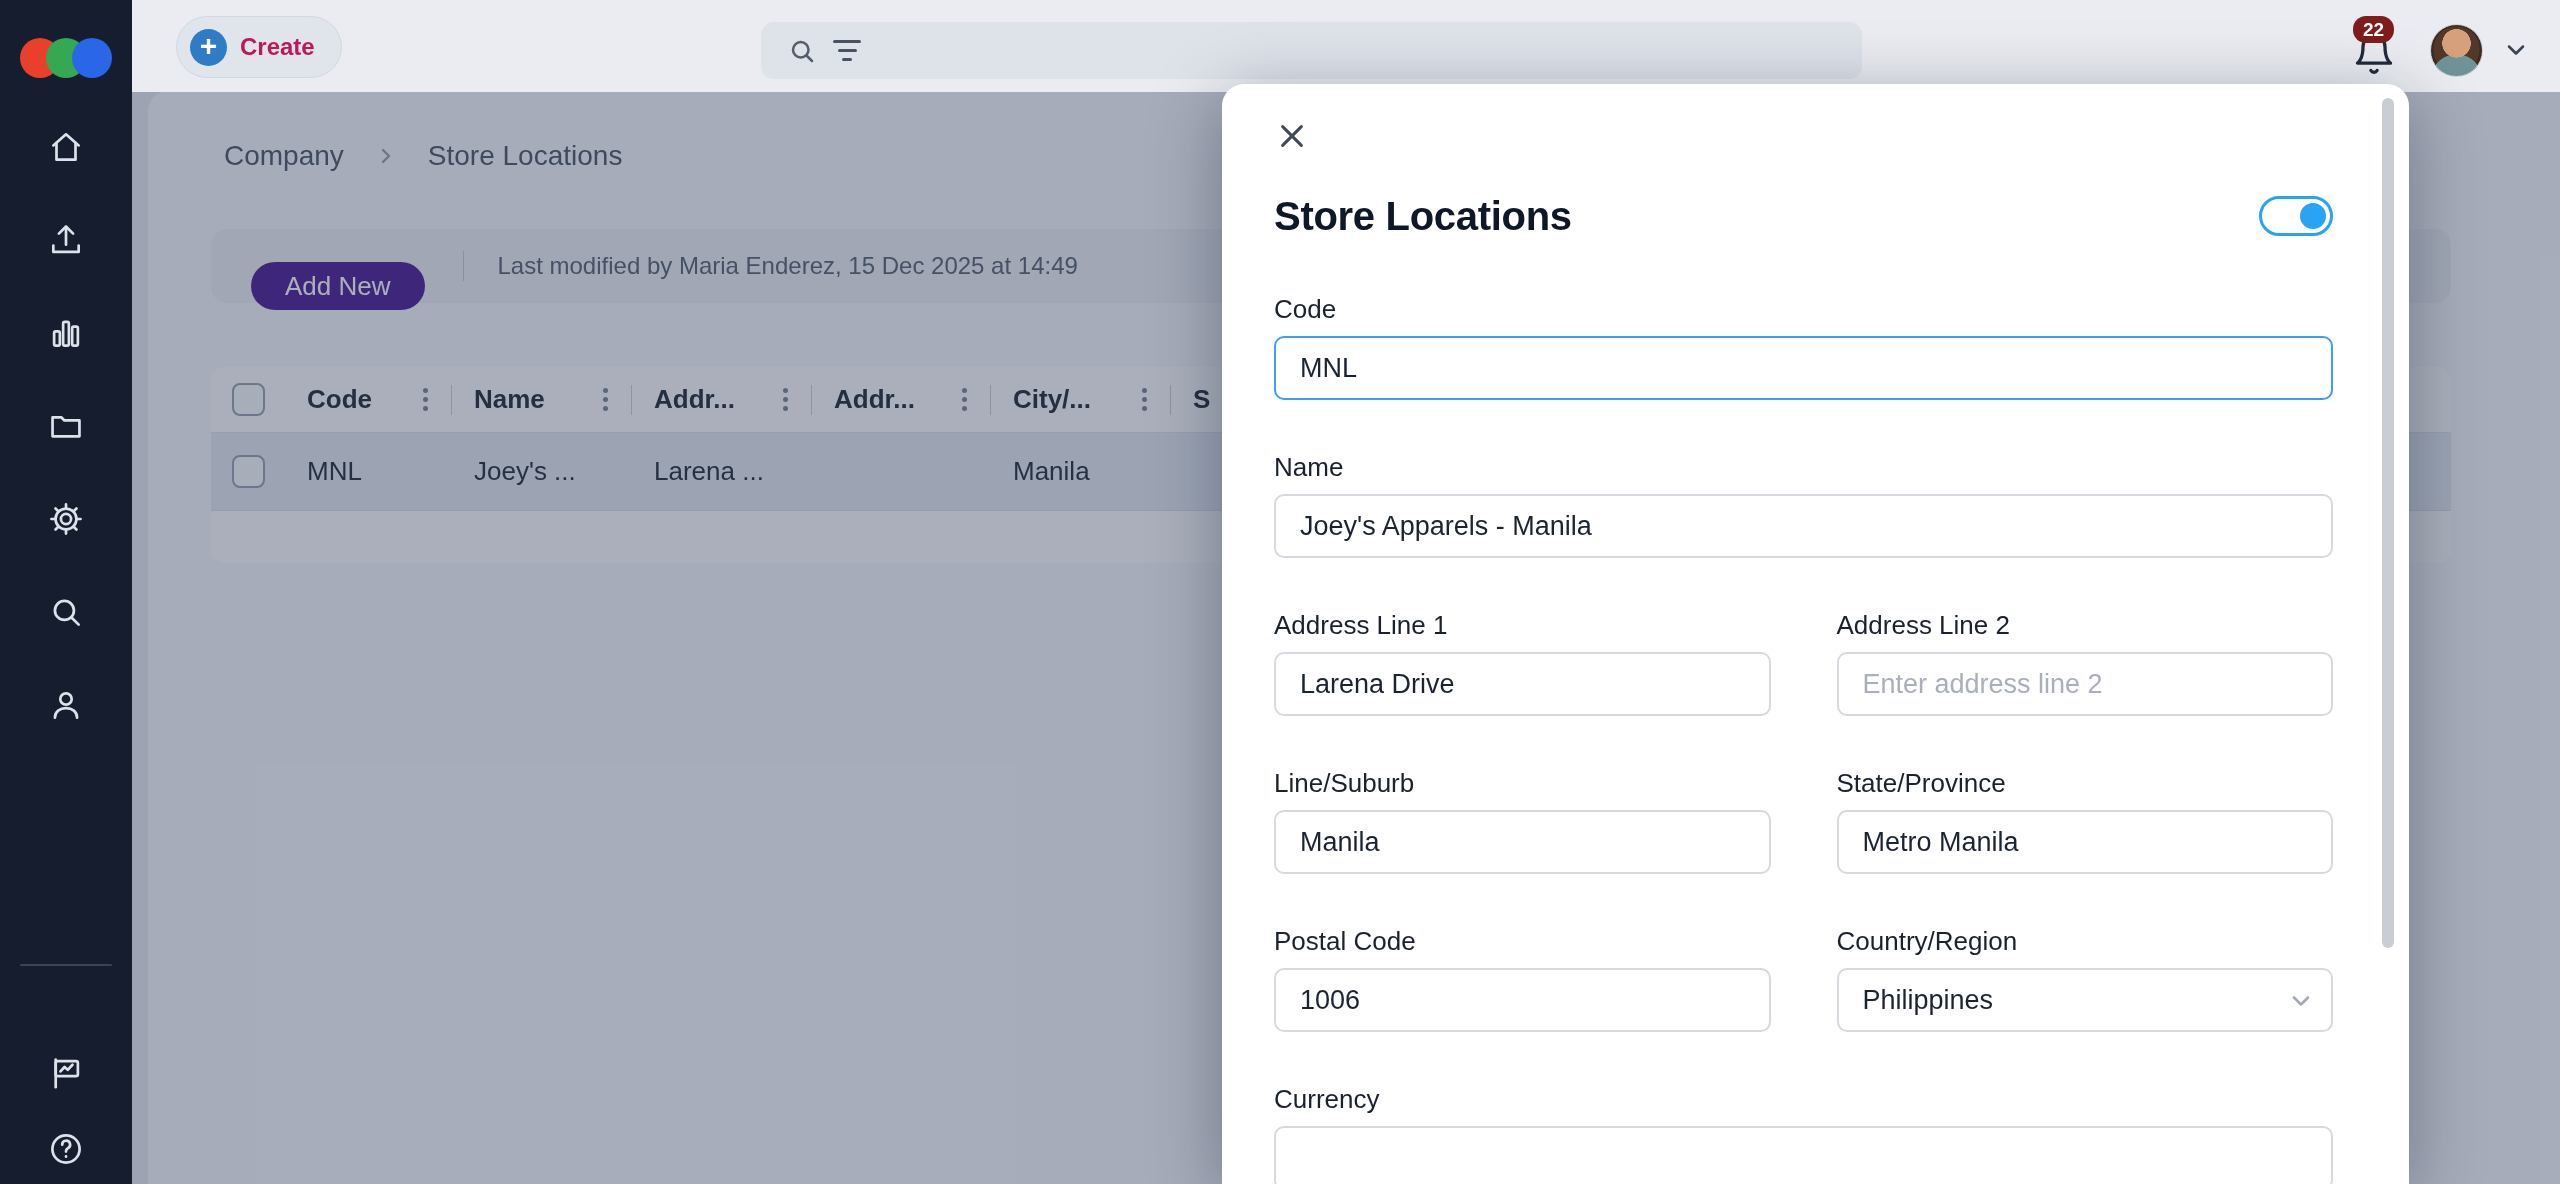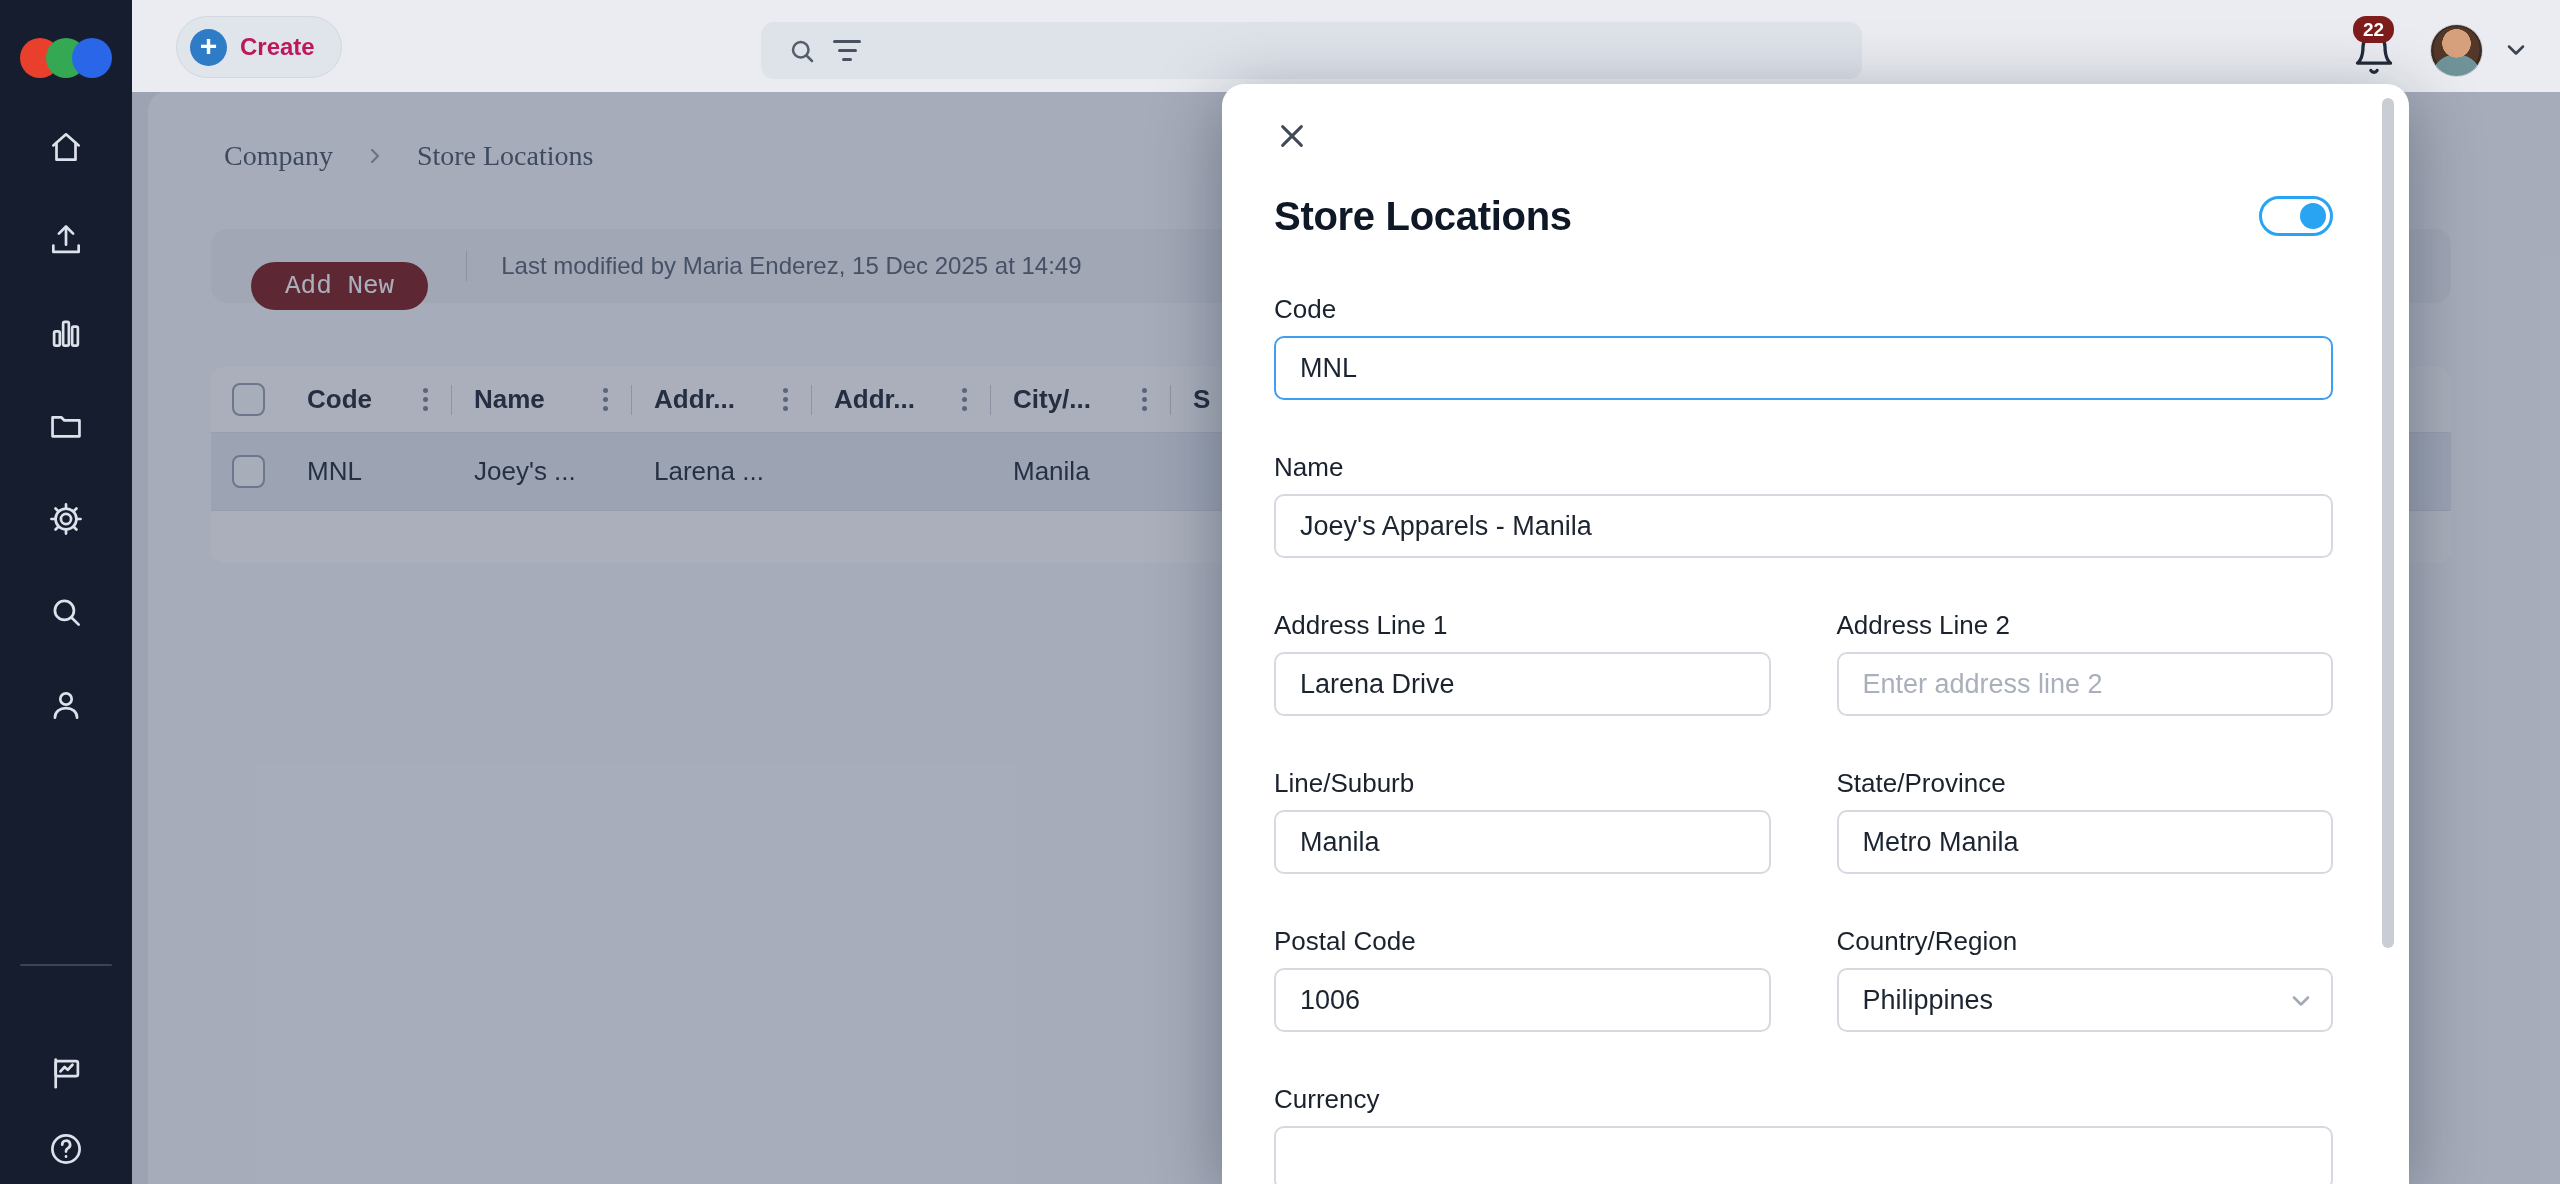--- a/index.html
+++ b/index.html
@@ -70,31 +70,31 @@
       radial-gradient(circle at 50% 48%, #53382a 0 62%, #3d2b21 63% 100%);
     border:1px solid #cfd4dc;
   }
   .caret-down { position:absolute; right:30px; top:36px; width:28px; height:28px; cursor:pointer; }
   .caret-down svg { width:28px; height:28px; stroke:#3b4350; stroke-width:2.2; fill:none; stroke-linecap:round; stroke-linejoin:round; }
   
   .panel {
     position:absolute; left:148px; top:90px; right:0; bottom:0;
     background:#fafbfd; border-top-left-radius:22px; z-index:1;
   }
-  .breadcrumb { position:absolute; left:76px; top:50px; display:flex; align-items:center; gap:30px;font-family:Liberation Serif, serif; }
+  .breadcrumb { position:absolute; left:76px; top:50px; display:flex; align-items:center; gap:30px; }
   .crumb { font-size:28px; color:#4d5765; }
   .breadcrumb svg { width:24px; height:24px; stroke:#98a0ac; stroke-width:2.4; fill:none; stroke-linecap:round; stroke-linejoin:round; }
   .toolbar-card {
     position:absolute; left:63px; top:139px; width:2240px; height:74px;
     background:#f0f2f6; border-radius:16px;
     display:flex; align-items:center; padding-left:40px;
   }
   .add-new-btn {
-    height:48px; padding:0 34px; background:#7f1d1d; color:#fff;
-    border:none; border-radius:24px; font-family:Liberation Mono, monospace;
+    height:48px; padding:0 34px; background:#4c1d95; color:#fff;
+    border:none; border-radius:24px; font-family:Liberation Sans, sans-serif;
     font-size:26px; display:flex; align-items:center; cursor:pointer;margin-top:40px;
   }
   .tb-sep { width:1px; height:30px; background:#c8cdd6; margin:0 34px 0 38px; }
   .last-modified { font-size:24px; color:#5a6372; }
   .table-card {
     position:absolute; left:63px; top:277px; width:2240px;
     background:#fff; border-radius:14px; overflow:hidden;
   }
   .thead { display:flex; align-items:center; height:66px; border-bottom:1px solid #e2e5ea; }
   .trow  { display:flex; align-items:center; height:78px; background:#e8edf4; border-bottom:1px solid #dee2e8; }

